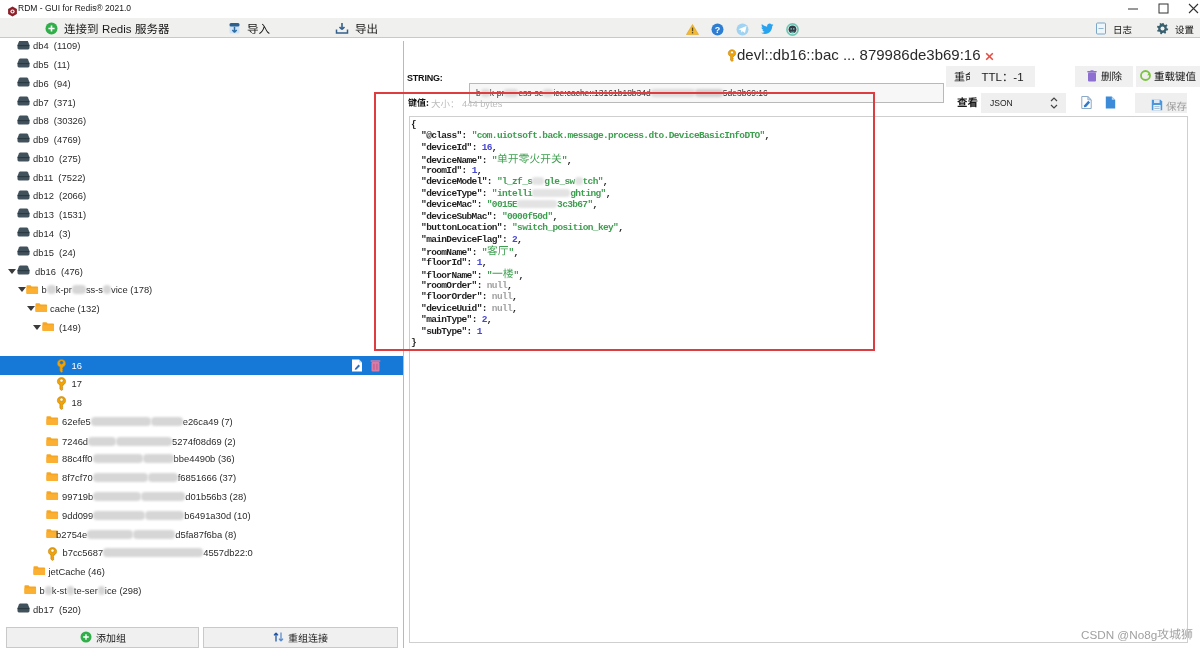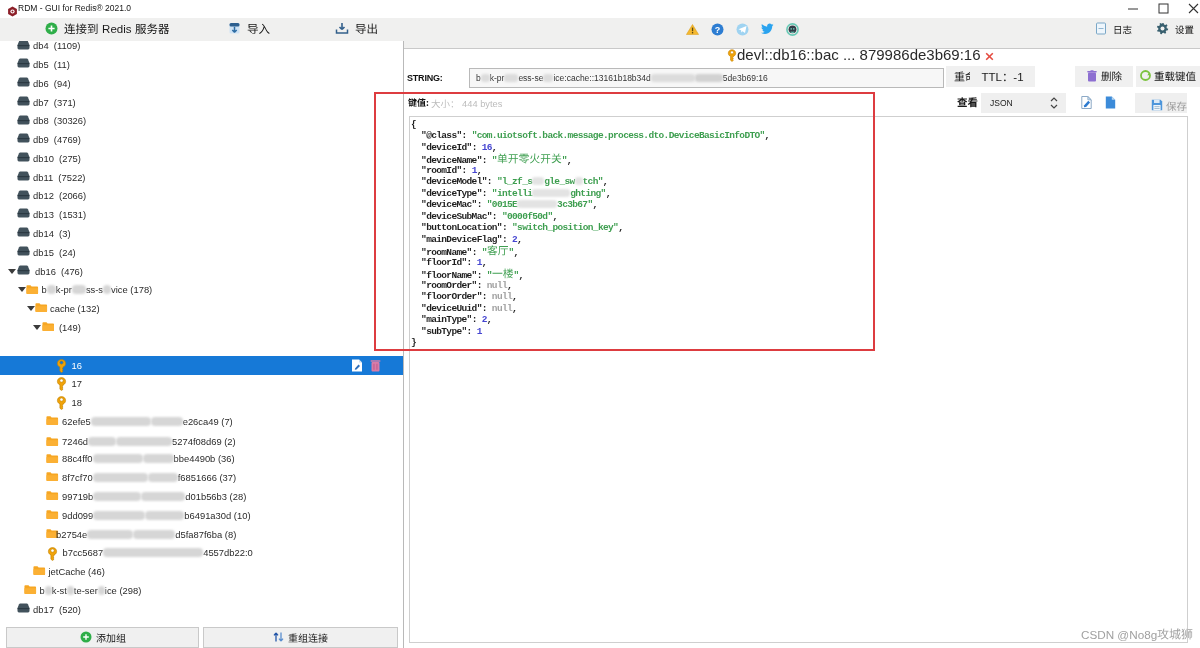--- a/index.html
+++ b/index.html
@@ -5,38 +5,38 @@
 * { margin:0; padding:0; box-sizing:border-box; }
 html,body { width:1200px; height:648px; overflow:hidden; background:#fff;
   font-family:"Liberation Sans", sans-serif; position:relative; }
 .abs { position:absolute; }
 
 #titlebar { position:absolute; left:0; top:0; width:1200px; height:18px; background:#fff; }
 #titlebar .ttl { position:absolute; left:18px; top:3px; font-size:8.5px; color:#161616; }
 #appicon { position:absolute; left:7px; top:3px; }
 .winbtn { position:absolute; top:0; width:30px; height:18px; }
 
-#toolbar { position:absolute; left:0; top:18px; width:1200px; height:31px; background:#f0f0ef; border-bottom:1px solid #c9c9c9; }
+#toolbar { position:absolute; left:0; top:18px; width:1200px; height:20px; background:#f0f0ef; border-bottom:1px solid #c9c9c9; }
 #toolbar .titem { position:absolute; top:4px; font-size:11.5px; color:#1a1a1a; white-space:nowrap; }
 .icn { display:inline-block; vertical-align:-2px; }
 
 #leftpane { position:absolute; left:0; top:41px; width:404px; height:607px; background:#fff; border-right:1px solid #b9b9b9; overflow:hidden; }
 .trow { position:absolute; left:0; width:403px; height:18.8px; font-size:9.4px; color:#2a2a2a; }
 .trow.sel { background:#1679d7; color:#fff; }
 .tri { position:absolute; top:6.4px; width:0; height:0; border-left:4px solid transparent; border-right:4px solid transparent; border-top:5px solid #3b3b3b; }
 .ticon { position:absolute; top:2.6px; }
 .ttext { position:absolute; top:3.4px; white-space:nowrap; }
 .blob { display:inline-block; vertical-align:-1px; filter:blur(1px); }
 .rowic { position:absolute; top:2.8px; }
 
 .bbtn { position:absolute; top:627px; height:21px; background:#f0f0f0; border:1px solid #c9c9c9; font-size:11px; color:#1a1a1a; display:flex; align-items:center; justify-content:center; }
 
 #tab { position:absolute; left:727px; top:46px; font-size:15px; color:#2a2a2a; }
 .chip { position:absolute; top:66px; height:21px; background:#f0f0f0; font-size:11.5px; color:#1a1a1a; display:flex; align-items:center; justify-content:center; white-space:nowrap; }
-#keyinput { position:absolute; left:469px; top:68px; width:475px; height:20px; background:#f7f7f7; border:1px solid #b9b9b9; font-size:8.5px; color:#333; line-height:19px; padding-left:6px; white-space:nowrap; overflow:hidden; }
+#keyinput { position:absolute; left:469px; top:83px; width:475px; height:20px; background:#f7f7f7; border:1px solid #b9b9b9; font-size:8.5px; color:#333; line-height:19px; padding-left:6px; white-space:nowrap; overflow:hidden; }
 #vallabel { position:absolute; left:408px; top:98px; }
 #valsize { position:absolute; left:431px; top:98.5px; font-size:9.3px; color:#bcbcbc; line-height:10px; }
 #viewlabel { position:absolute; left:957px; top:97px; }
 #jsonsel { position:absolute; left:981px; top:93px; width:85px; height:20px; background:#efefef; font-size:8.5px; color:#1a1a1a; line-height:20px; padding-left:9px; }
 #savebtn { position:absolute; left:1135px; top:93px; width:52px; height:20px; background:#efefef; white-space:nowrap; }
 
 #editor { position:absolute; left:409px; top:116px; width:779px; height:527px; background:#fff; border:1px solid #cfcfcf; }
 #jsonbox { position:absolute; left:411px; top:119px; font-family:"Liberation Mono", monospace; font-size:9.5px; font-weight:bold; letter-spacing:-0.65px; color:#1f1f1f; }
 .jline { height:11.49px; line-height:11.49px; white-space:pre; }
 .k { color:#1f1f1f; }

